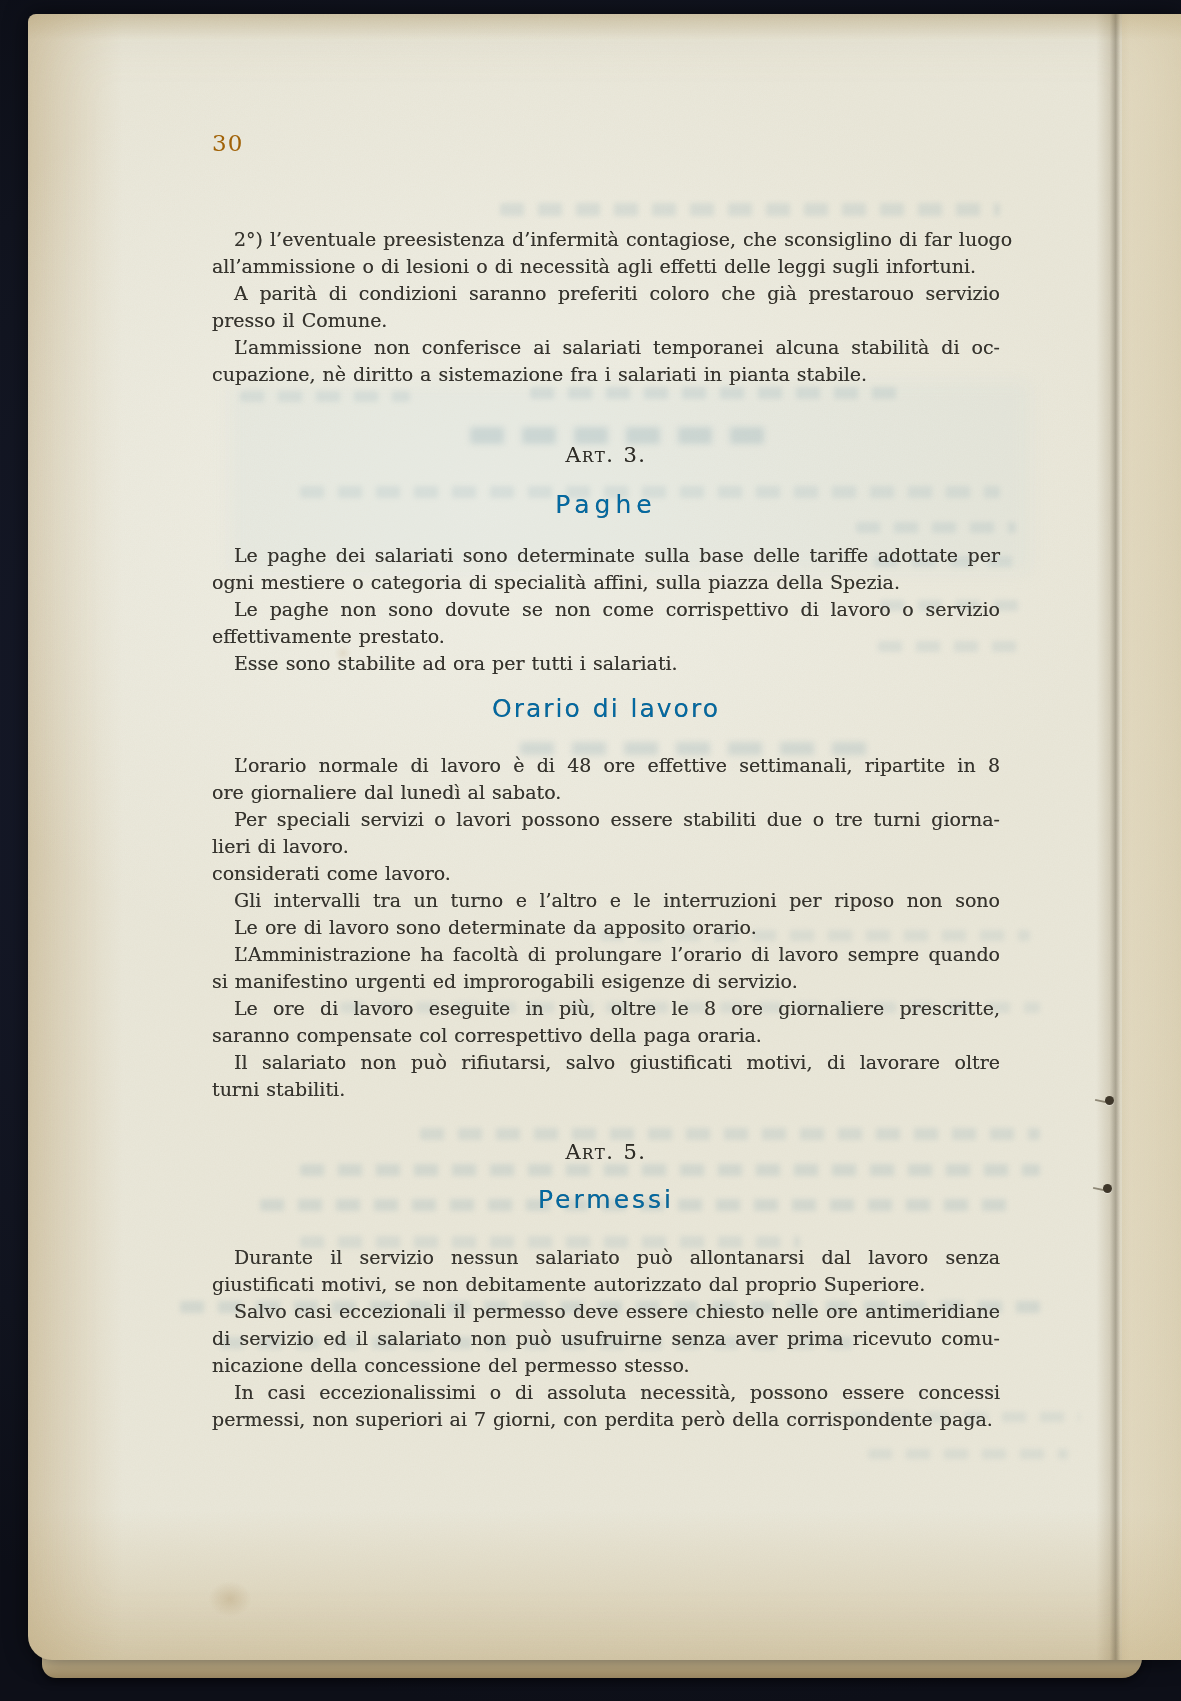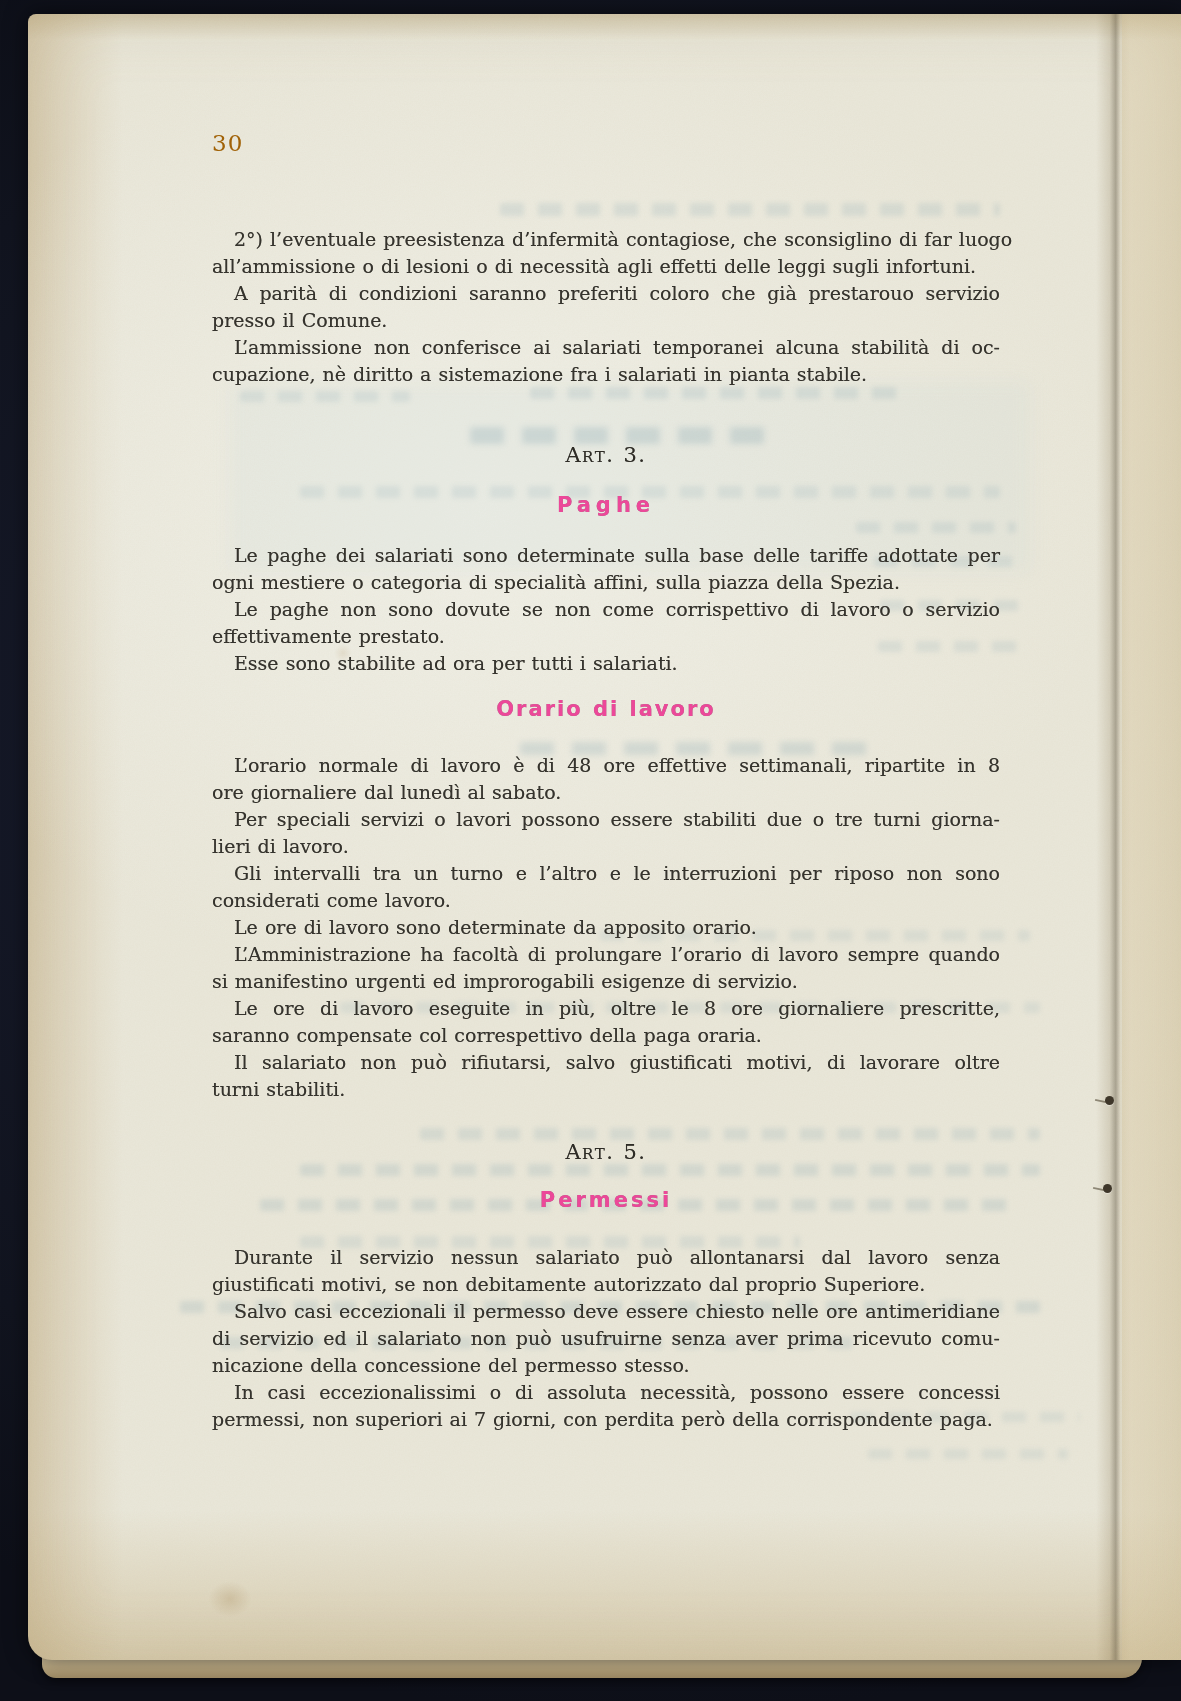--- a/index.html
+++ b/index.html
@@ -56,22 +56,22 @@
     text-shadow:0 0 .4px rgba(50,48,42,.55);
   }
   .line{white-space:nowrap;text-align:justify;text-align-last:justify;}
   .line.f{text-indent:22px;}
   .line.l{text-align-last:left;}
   .art-label{
     text-align:center;font-variant:small-caps;font-size:21px;line-height:27px;
     letter-spacing:1.5px;color:#2e2c26;
   }
   .art-title{
-    text-align:center;font-family:"DejaVu Sans", sans-serif;font-weight:bold;
-    font-size:21px;line-height:30px;color:#ec4899;
+    text-align:center;font-family:"DejaVu Sans", sans-serif;font-weight:normal;
+    font-size:25px;line-height:30px;color:#0369a1;
   }
   .t-paghe{letter-spacing:5px;}
   .t-orario{letter-spacing:2px;}
   .t-permessi{letter-spacing:3px;}
   .sec3 .art-label{margin-top:54px;}
   .sec3 .art-title{margin-top:21px;}
   .sec3 .lines{margin-top:22px;}
   .sec4 .art-label{margin-top:51px;}
   .sec4 .art-title{margin-top:17px;}
   .sec4 .lines{margin-top:28px;}
@@ -147,22 +147,22 @@
     </div>
   </section>
 
   <section class="sec4">
     <div class="art-title t-orario">Orario di lavoro</div>
     <div class="lines">
       <div class="line f">L’orario normale di lavoro è di 48 ore effettive settimanali, ripartite in 8</div>
       <div class="line l">ore giornaliere dal lunedì al sabato.</div>
       <div class="line f">Per speciali servizi o lavori possono essere stabiliti due o tre turni giorna-</div>
       <div class="line l">lieri di lavoro.</div>
+      <div class="line l">considerati come lavoro.</div>
       <div class="line f">Gli intervalli tra un turno e l’altro e le interruzioni per riposo non sono</div>
-      <div class="line l">considerati come lavoro.</div>
       <div class="line f l">Le ore di lavoro sono determinate da apposito orario.</div>
       <div class="line f">L’Amministrazione ha facoltà di prolungare l’orario di lavoro sempre quando</div>
       <div class="line l">si manifestino urgenti ed improrogabili esigenze di servizio.</div>
       <div class="line f">Le ore di lavoro eseguite in più, oltre le 8 ore giornaliere prescritte,</div>
       <div class="line l">saranno compensate col correspettivo della paga oraria.</div>
       <div class="line f">Il salariato non può rifiutarsi, salvo giustificati motivi, di lavorare oltre</div>
       <div class="line l">turni stabiliti.</div>
     </div>
   </section>
 

